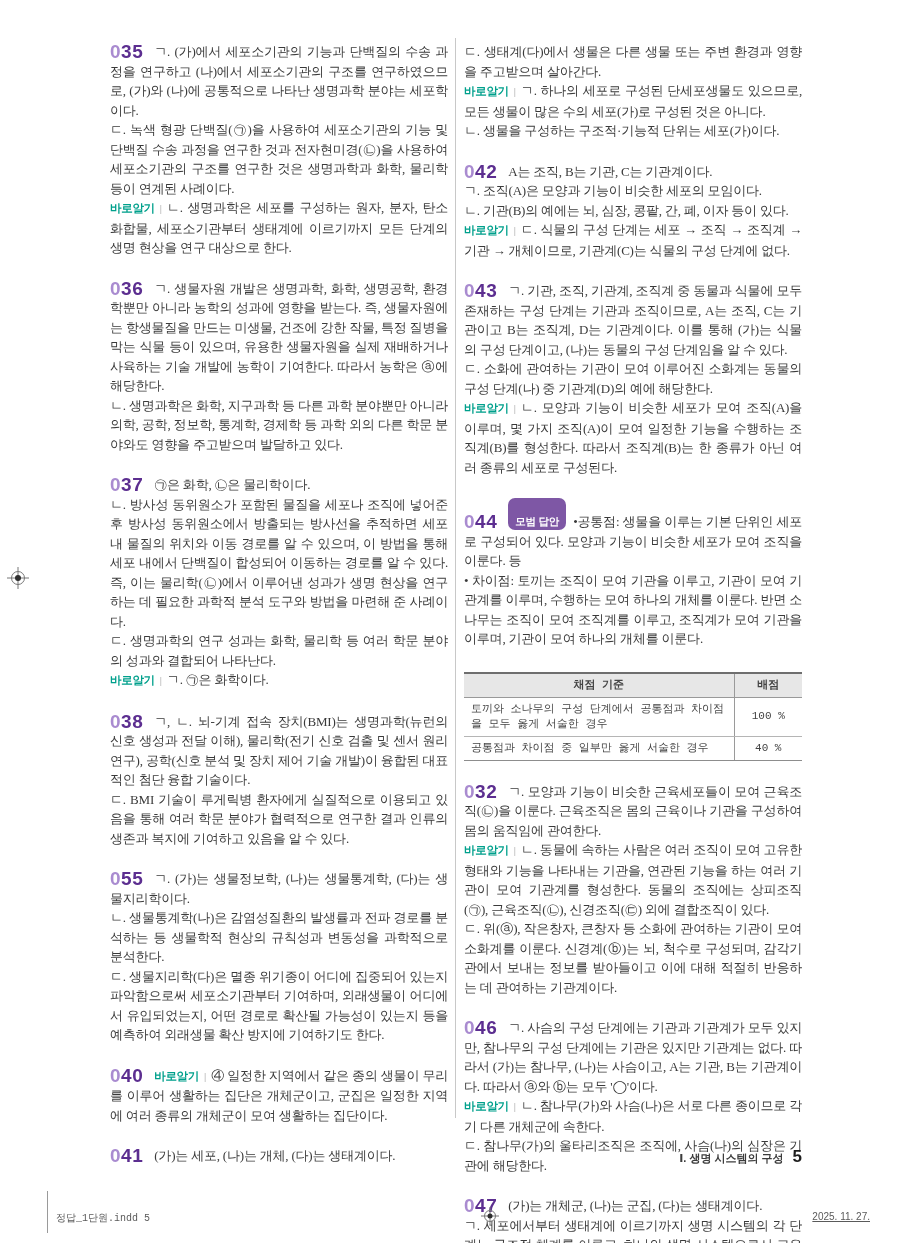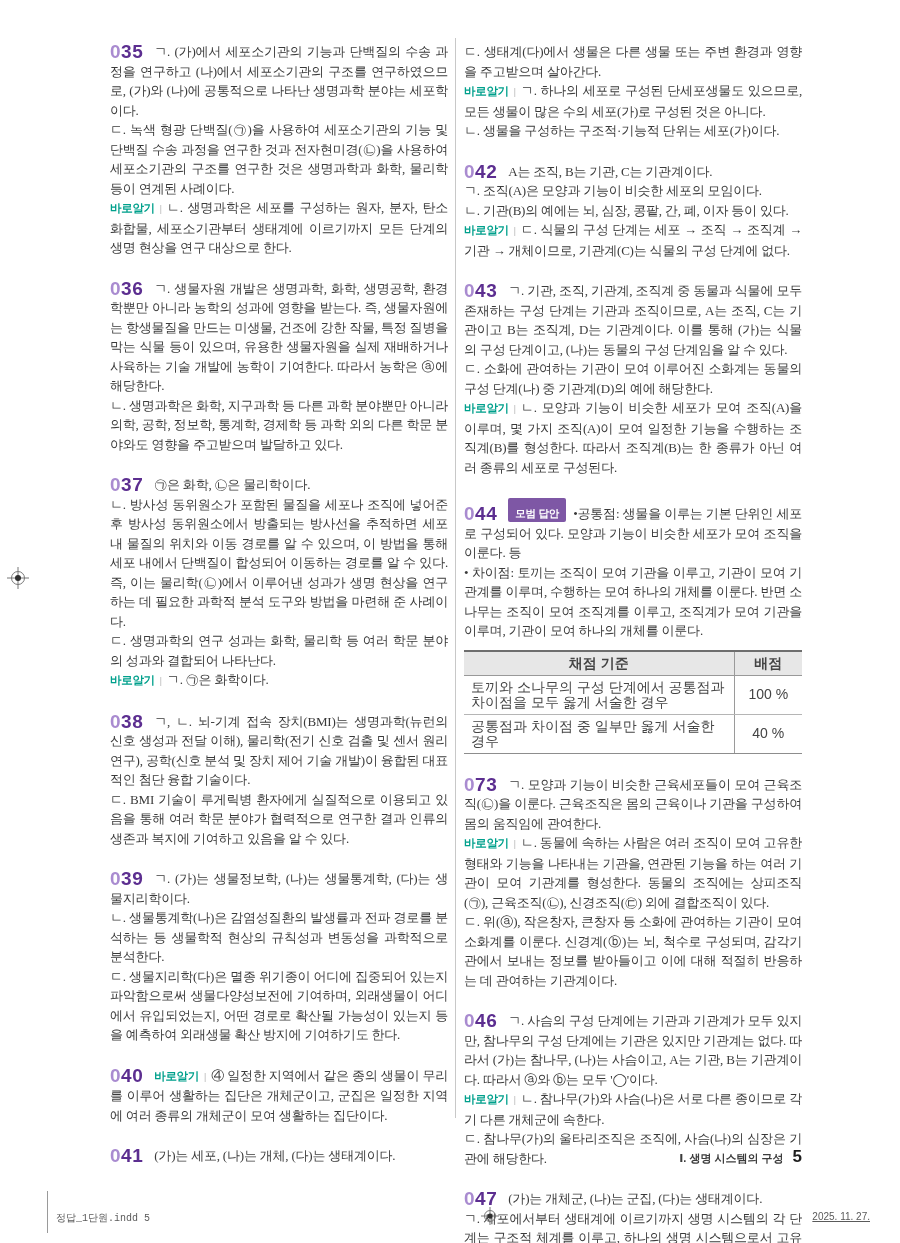--- a/index.html
+++ b/index.html
@@ -27,26 +27,26 @@
   .num::first-letter { color:#a98bd0; }
   .baro-label {
     font-family:"Liberation Sans","DejaVu Sans",sans-serif;
     font-weight:bold; font-size:11.5px; color:#00a08c; letter-spacing:-0.3px;margin-top:31px;
   }
   .baro-bar { color:#a0a0a0; margin:0 5px; font-size:11px; }
   .model-badge {
     display:inline-block; background:#7e57a5; color:#ffffff;
     font-family:"Liberation Sans","DejaVu Sans",sans-serif;
     font-size:10.5px; font-weight:bold; line-height:15px;
-    padding:8px 7px 1px; border-radius:2px; margin-right:7px; vertical-align:1px;
+    padding:16px 7px 1px; border-radius:7px; margin-right:7px; vertical-align:1px;
   }
   table.grading-table {
-    width:100%; border-collapse:collapse; margin:9px 0 4px;
-    font-family:Liberation Sans, sans-serif;
-    font-size:14px; line-height:15px; color:#444;
+    width:100%; border-collapse:collapse; margin:23px 0 4px;
+    font-family:Liberation Mono, monospace;
+    font-size:11px; line-height:15px; color:#444;
   }
   table.grading-table th {
     background:#e7e7e7; font-weight:bold; text-align:center;
     border-top:2px solid #6e6e6e; border-bottom:1px solid #999;
     padding:4px 6px;
   }
   table.grading-table td { border-bottom:1px solid #b5b5b5; padding:4px 7px; text-align:left; }
   table.grading-table tr:last-child td { border-bottom:1px solid #8d8d8d; }
   table.grading-table .score { border-left:1px solid #9a9a9a; width:68px; text-align:center; }
 
@@ -92,23 +92,23 @@
         <p class="para"><span class="num">037</span>㉠은 화학, ㉡은 물리학이다.</p>
         <p class="para">ㄴ. 방사성 동위원소가 포함된 물질을 세포나 조직에 넣어준 후 방사성 동위원소에서 방출되는 방사선을 추적하면 세포 내 물질의 위치와 이동 경로를 알 수 있으며, 이 방법을 통해 세포 내에서 단백질이 합성되어 이동하는 경로를 알 수 있다. 즉, 이는 물리학(㉡)에서 이루어낸 성과가 생명 현상을 연구하는 데 필요한 과학적 분석 도구와 방법을 마련해 준 사례이다.</p>
         <p class="para">ㄷ. 생명과학의 연구 성과는 화학, 물리학 등 여러 학문 분야의 성과와 결합되어 나타난다.</p>
         <p class="para"><span class="baro-label">바로알기</span><span class="baro-bar">|</span>ㄱ. ㉠은 화학이다.</p>
       </div>
       <div class="section">
         <p class="para"><span class="num">038</span>ㄱ, ㄴ. 뇌-기계 접속 장치(BMI)는 생명과학(뉴런의 신호 생성과 전달 이해), 물리학(전기 신호 검출 및 센서 원리 연구), 공학(신호 분석 및 장치 제어 기술 개발)이 융합된 대표적인 첨단 융합 기술이다.</p>
         <p class="para">ㄷ. BMI 기술이 루게릭병 환자에게 실질적으로 이용되고 있음을 통해 여러 학문 분야가 협력적으로 연구한 결과 인류의 생존과 복지에 기여하고 있음을 알 수 있다.</p>
       </div>
       <div class="section">
-        <p class="para"><span class="num">039</span>ㄱ. (가)는 생물정보학, (나)는 생물통계학, (다)는 생물지리학이다.</p>
+        <p class="para"><span class="num">055</span>ㄱ. (가)는 생물정보학, (나)는 생물통계학, (다)는 생물지리학이다.</p>
         <p class="para">ㄴ. 생물통계학(나)은 감염성질환의 발생률과 전파 경로를 분석하는 등 생물학적 현상의 규칙성과 변동성을 과학적으로 분석한다.</p>
-        <p class="para">ㄷ. 생물지리학(다)은 멸종 위기종이 어디에 집중되어 있는지 파악함으로써 생물다양성보전에 기여하며, 외래생물이 어디에서 유입되었는지, 어떤 경로로 확산될 가능성이 있는지 등을 예측하여 외래생물 확산 방지에 기여하기도 한다.</p>
+        <p class="para">ㄷ. 생물지리학(다)은 멸종 위기종이 어디에 집중되어 있는지 파악함으로써 세포소기관부터 기여하며, 외래생물이 어디에서 유입되었는지, 어떤 경로로 확산될 가능성이 있는지 등을 예측하여 외래생물 확산 방지에 기여하기도 한다.</p>
       </div>
       <div class="section">
         <p class="para"><span class="num">040</span><span class="baro-label">바로알기</span><span class="baro-bar">|</span>④ 일정한 지역에서 같은 종의 생물이 무리를 이루어 생활하는 집단은 개체군이고, 군집은 일정한 지역에 여러 종류의 개체군이 모여 생활하는 집단이다.</p>
       </div>
       <div class="section">
         <p class="para"><span class="num">041</span>(가)는 세포, (나)는 개체, (다)는 생태계이다.</p>
       </div>
     </div>
   <div class="divider"></div>
   <div class="col col-right">
@@ -144,21 +144,21 @@
               <td class="score">100 %</td>
             </tr>
             <tr>
               <td>공통점과 차이점 중 일부만 옳게 서술한 경우</td>
               <td class="score">40 %</td>
             </tr>
           </tbody>
         </table>
       </div>
       <div class="section">
-        <p class="para"><span class="num">073</span>ㄱ. 모양과 기능이 비슷한 근육세포들이 모여 근육조직(㉡)을 이룬다. 근육조직은 몸의 근육이나 기관을 구성하여 몸의 움직임에 관여한다.</p>
+        <p class="para"><span class="num">032</span>ㄱ. 모양과 기능이 비슷한 근육세포들이 모여 근육조직(㉡)을 이룬다. 근육조직은 몸의 근육이나 기관을 구성하여 몸의 움직임에 관여한다.</p>
         <p class="para"><span class="baro-label">바로알기</span><span class="baro-bar">|</span>ㄴ. 동물에 속하는 사람은 여러 조직이 모여 고유한 형태와 기능을 나타내는 기관을, 연관된 기능을 하는 여러 기관이 모여 기관계를 형성한다. 동물의 조직에는 상피조직(㉠), 근육조직(㉡), 신경조직(㉢) 외에 결합조직이 있다.</p>
         <p class="para">ㄷ. 위(ⓐ), 작은창자, 큰창자 등 소화에 관여하는 기관이 모여 소화계를 이룬다. 신경계(ⓑ)는 뇌, 척수로 구성되며, 감각기관에서 보내는 정보를 받아들이고 이에 대해 적절히 반응하는 데 관여하는 기관계이다.</p>
       </div>
       <div class="section">
         <p class="para"><span class="num">046</span>ㄱ. 사슴의 구성 단계에는 기관과 기관계가 모두 있지만, 참나무의 구성 단계에는 기관은 있지만 기관계는 없다. 따라서 (가)는 참나무, (나)는 사슴이고, A는 기관, B는 기관계이다. 따라서 ⓐ와 ⓑ는 모두 '◯'이다.</p>
         <p class="para"><span class="baro-label">바로알기</span><span class="baro-bar">|</span>ㄴ. 참나무(가)와 사슴(나)은 서로 다른 종이므로 각기 다른 개체군에 속한다.</p>
         <p class="para">ㄷ. 참나무(가)의 울타리조직은 조직에, 사슴(나)의 심장은 기관에 해당한다.</p>
       </div>
       <div class="section">
         <p class="para"><span class="num">047</span>(가)는 개체군, (나)는 군집, (다)는 생태계이다.</p>

